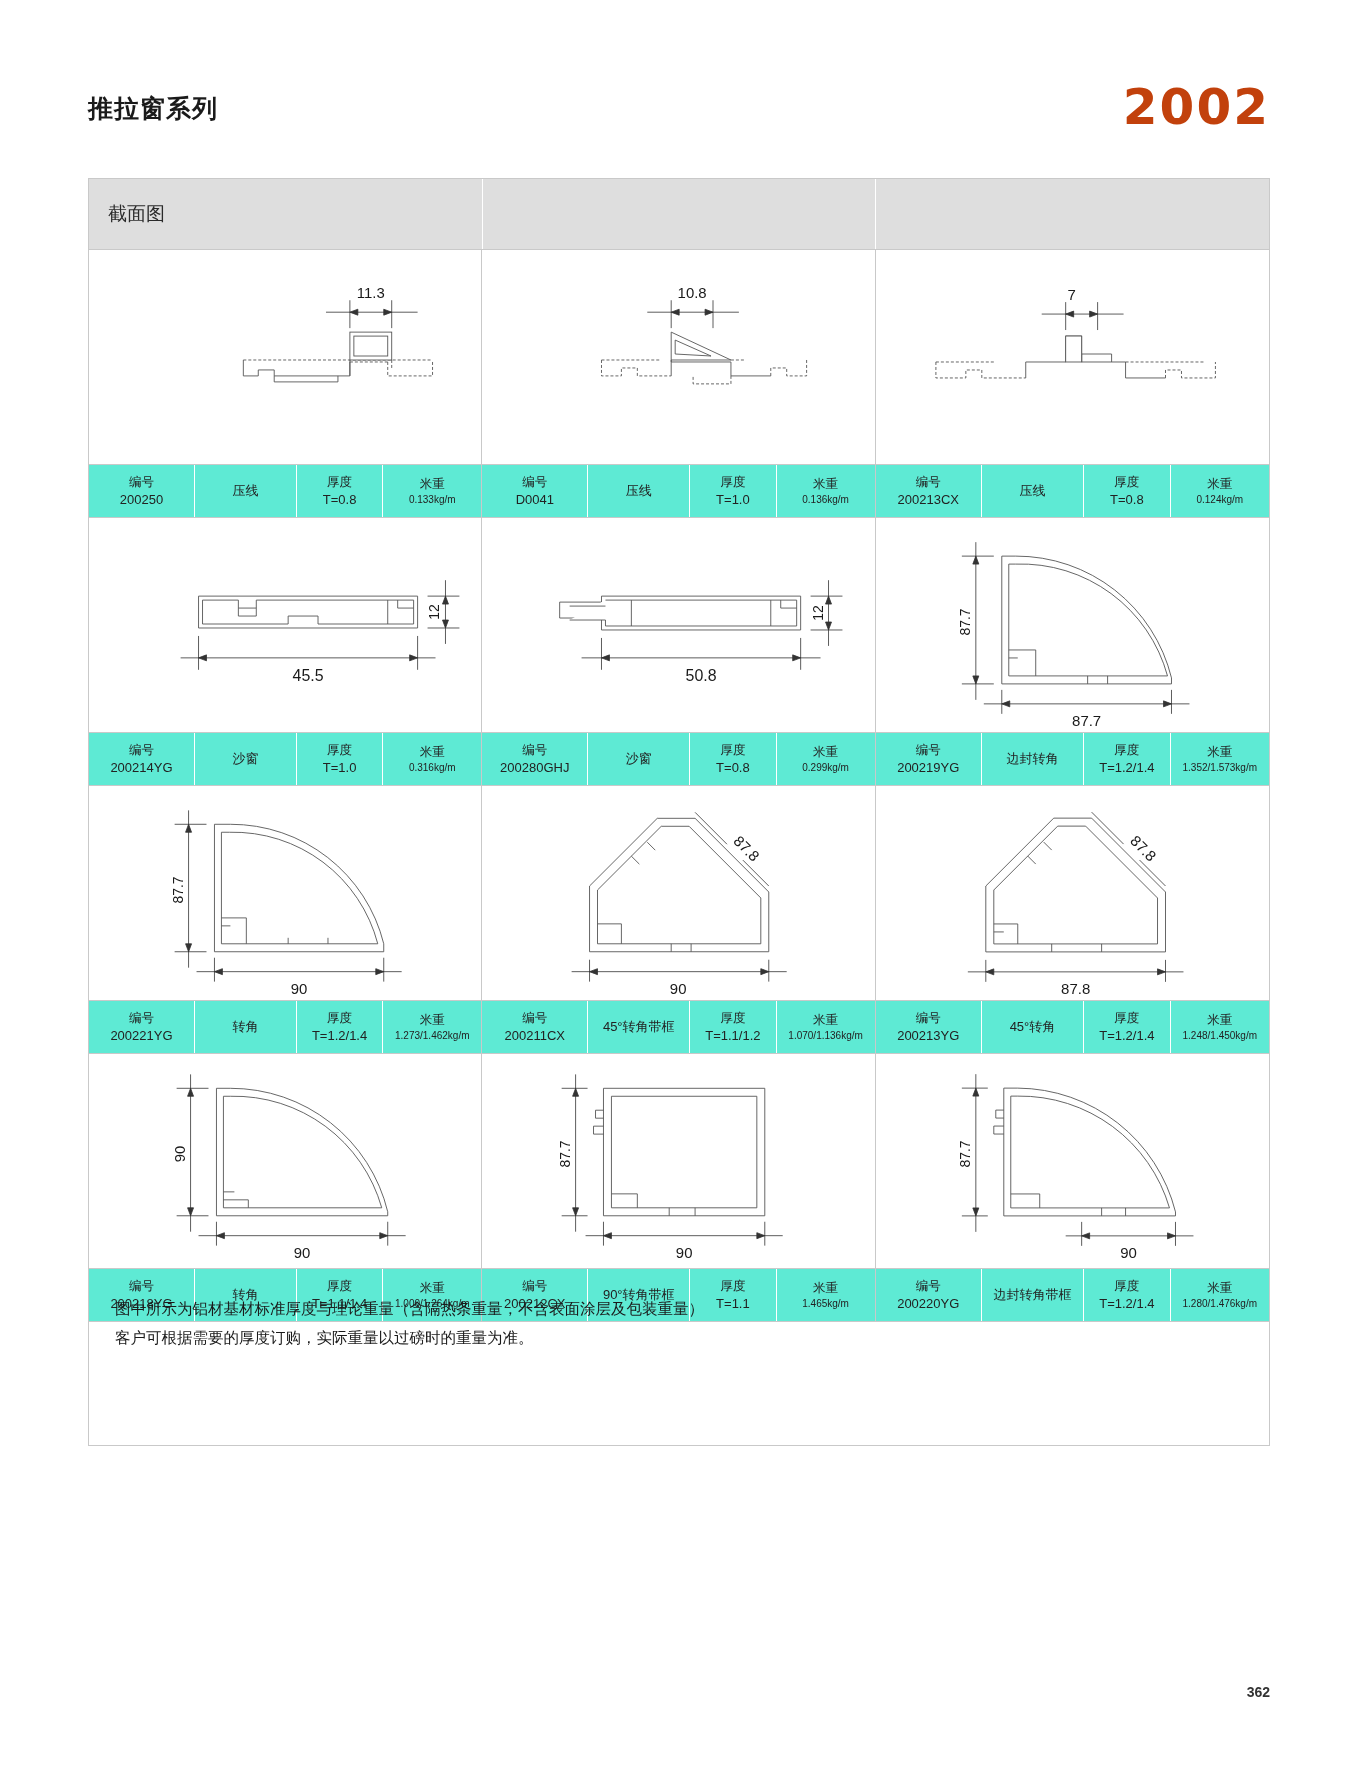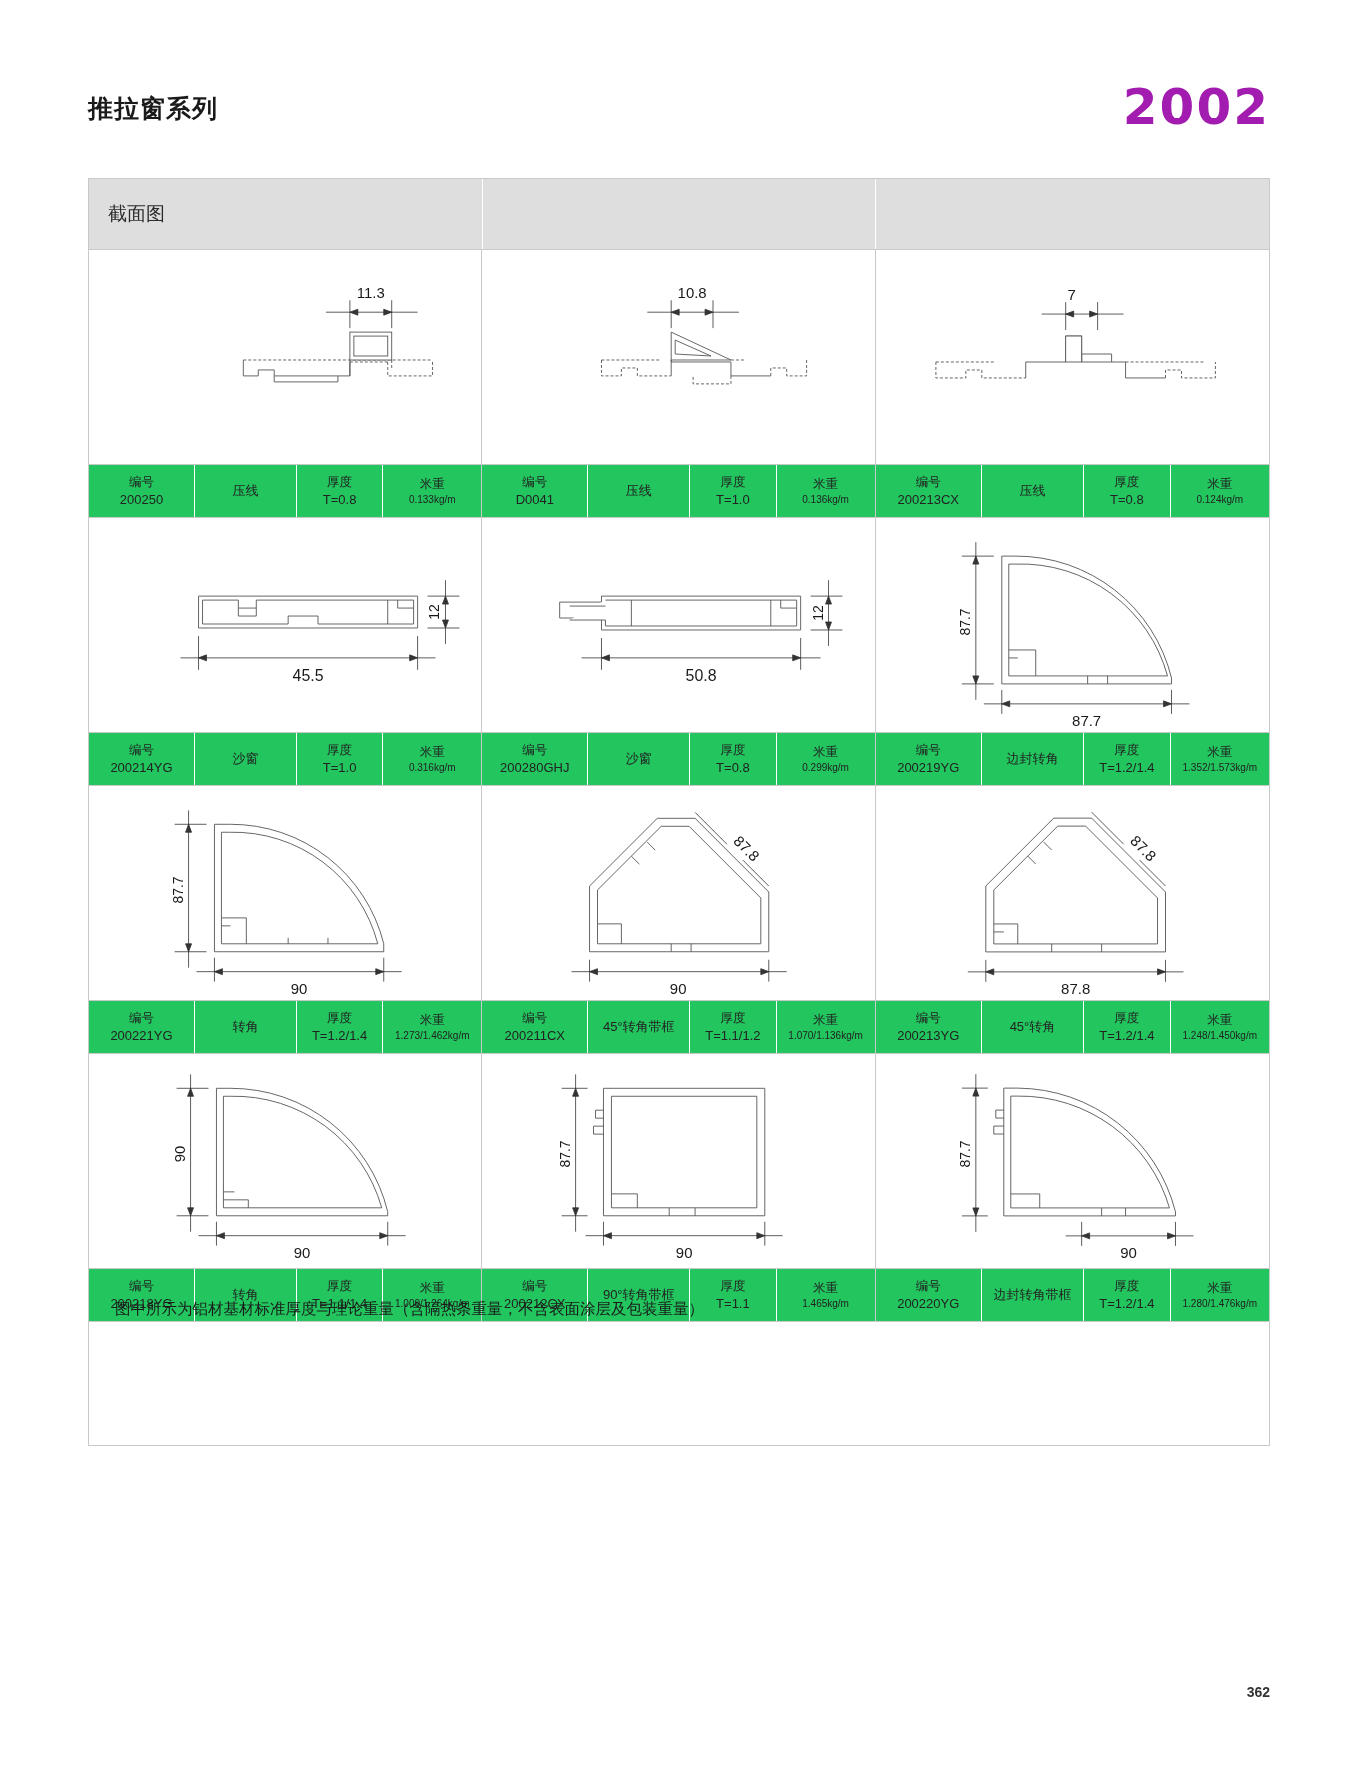--- a/index.html
+++ b/index.html
@@ -38,21 +38,21 @@
     letter-spacing: 1px;
     color: #1a1a1a;
   }
   .page-number-big {
     position: absolute;
     right: 0;
     top: 0;
     font-size: 50px;
     font-weight: bold;
     letter-spacing: 2px;
-    color: #a21caf;
+    color: #c2410c;
     font-family: "DejaVu Sans", sans-serif;
   }
   
   .frame {
     position: absolute;
     left: 88px;
     top: 178px;
     width: 1182px;
     height: 1268px;
     border: 1px solid #c9c9c9;
@@ -89,21 +89,21 @@
   .cellcol.last { border-right: none; }
 
   .drawing {
     height: 214px;
     position: relative;
     overflow: hidden;
   }
   .spec {
     display: flex;
     height: 52px;
-    background: #22c55e;
+    background: #5eead4;
     border-top: 1px solid #c9c9c9;
     border-bottom: 1px solid #c9c9c9;
   }
   .spec > div {
     border-right: 1px solid #ffffff;
     box-sizing: border-box;
     display: flex;
     flex-direction: column;
     align-items: center;
     justify-content: center;
@@ -725,19 +725,20 @@
             <span class="lbl">米重</span>
             <span class="v small">1.280/1.476kg/m</span>
           </div>
         </div>
       </div>
 
     </div>
 
     <div class="notes">
       <div>图中所示为铝材基材标准厚度与理论重量（含隔热条重量，不含表面涂层及包装重量）</div>
+      <div>客户可根据需要的厚度订购，实际重量以过磅时的重量为准。</div>
     </div>
 
   </div>
 
   <div class="footer-page">362</div>
 
 </div>
 
 </body></html>

